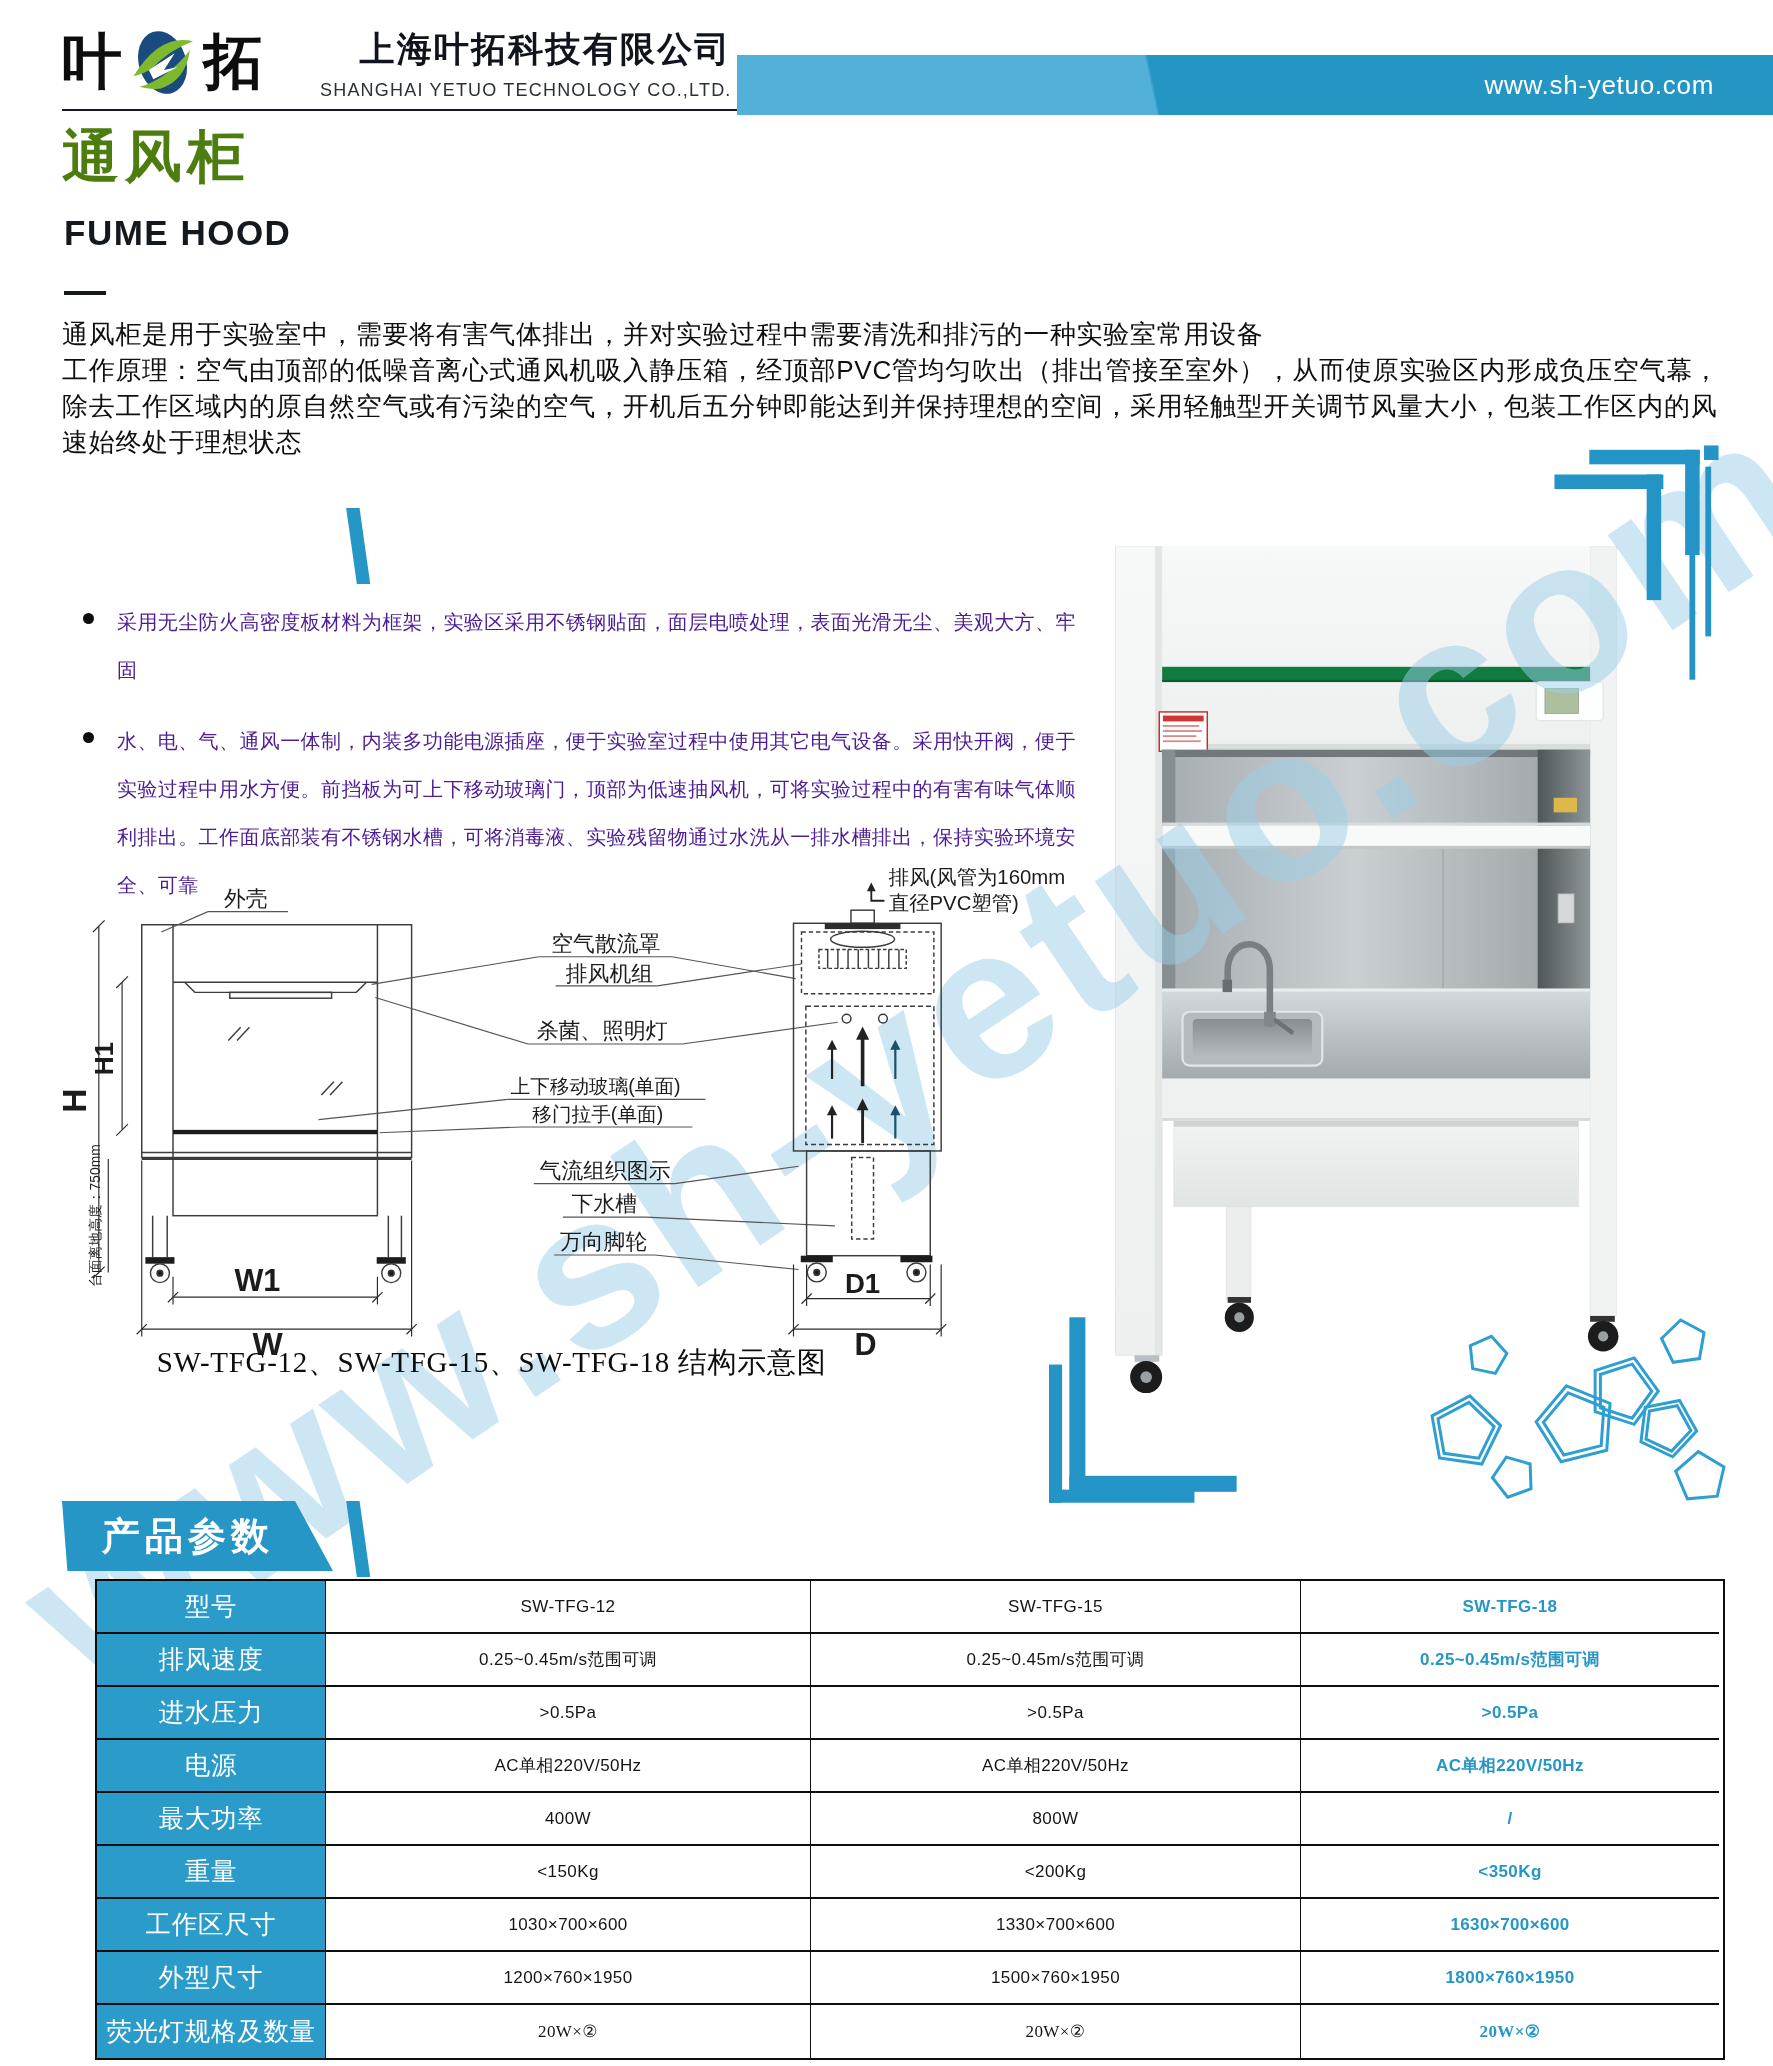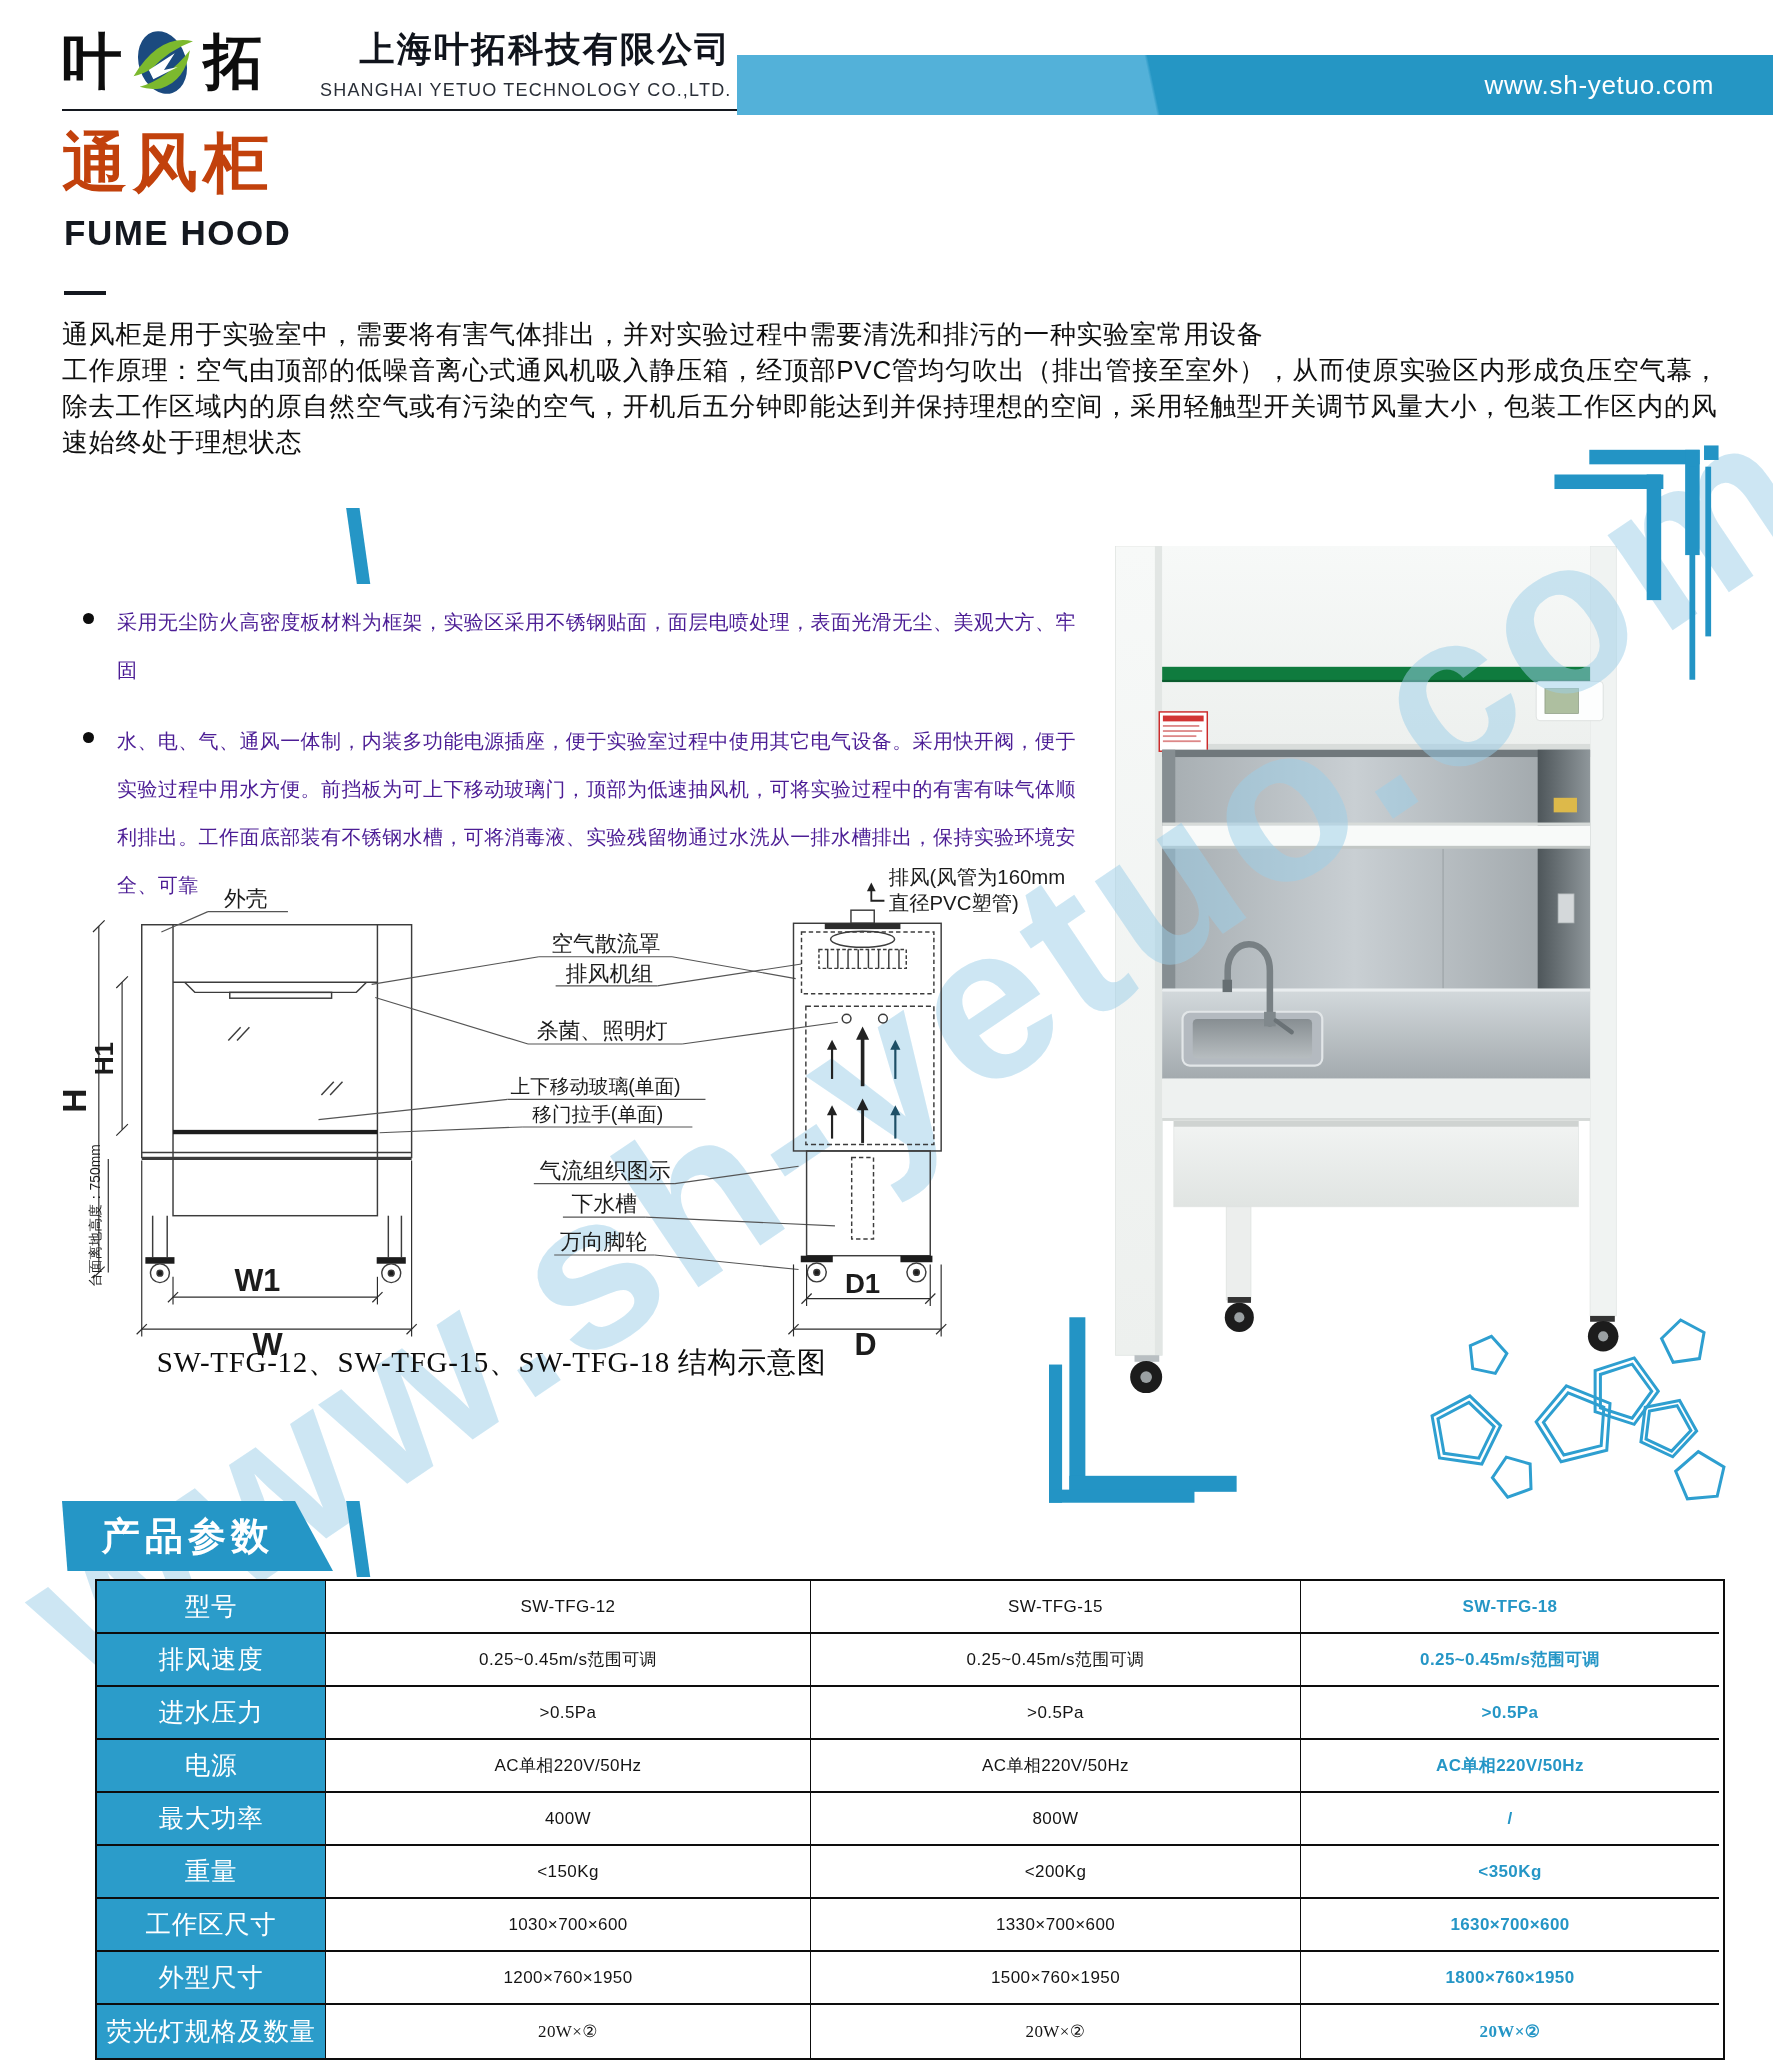--- a/index.html
+++ b/index.html
@@ -19,21 +19,21 @@
   .company-block { position:absolute; left:320px; top:26px; z-index:3; }
   .company-cn { font-size:35px; font-weight:700; color:#10141c; letter-spacing:2.2px;text-align:right; }
   .company-en { font-size:18px; font-weight:500; color:#2a2f38; letter-spacing:1.2px; margin-top:7.3px; }
   .header-rule { position:absolute; left:62px; top:109px; width:735px; height:2.2px; background:#14181f; z-index:3; }
   .site-banner { position:absolute; left:737px; top:55px; width:1037px; height:60px; z-index:3;
     background:linear-gradient(78deg,#53b1d9 0%,#53b1d9 40%,#2596c4 40.3%,#2596c4 100%);
     display:flex; align-items:center; justify-content:flex-end; padding-right:60px;
     color:#fff; font-size:26px; font-weight:500; letter-spacing:0.7px; }
 
   
-  .title-cn { position:absolute; left:62px; top:119px; font-size:65px; font-weight:900; letter-spacing:5.8px; color:#c2410c; z-index:3; }
+  .title-cn { position:absolute; left:62px; top:119px; font-size:57px; font-weight:900; letter-spacing:5.8px; color:#4d7c0f; z-index:3; }
   .title-en { position:absolute; left:64px; top:213px; font-size:35px; font-weight:600; letter-spacing:1.5px; color:#14181f; z-index:3; }
   .title-underline { position:absolute; left:64px; top:291px; width:42px; height:3.6px; background:#14181f; z-index:3; }
 
   
   .intro { position:absolute; left:62px; top:316px; width:1659px; font-size:26px; line-height:36px; letter-spacing:0.7px; color:#0f0f0f; z-index:3; }
 
   
   .badge { position:absolute; left:62px; width:342px; height:70px; z-index:3; }
   .badge-main { position:absolute; left:0; top:0; width:271px; height:70px; background:#2596c6;
     clip-path:polygon(0 0,86% 0,100% 100%,2% 100%);

